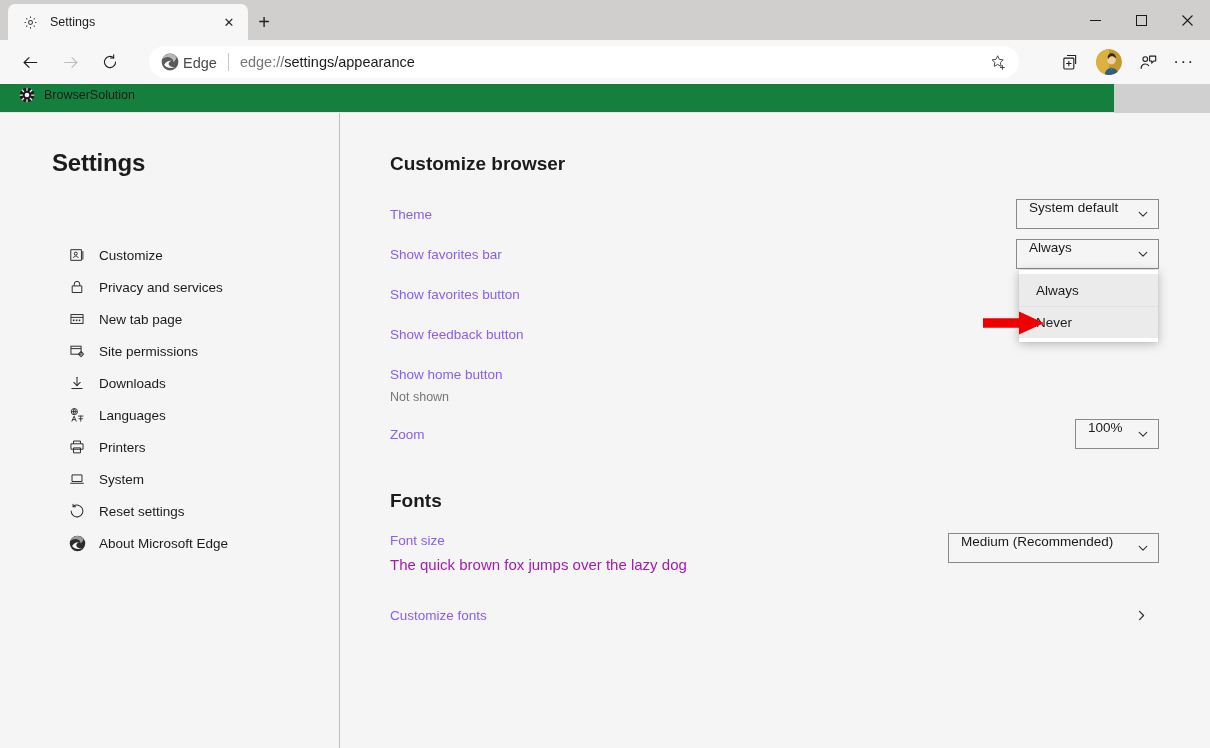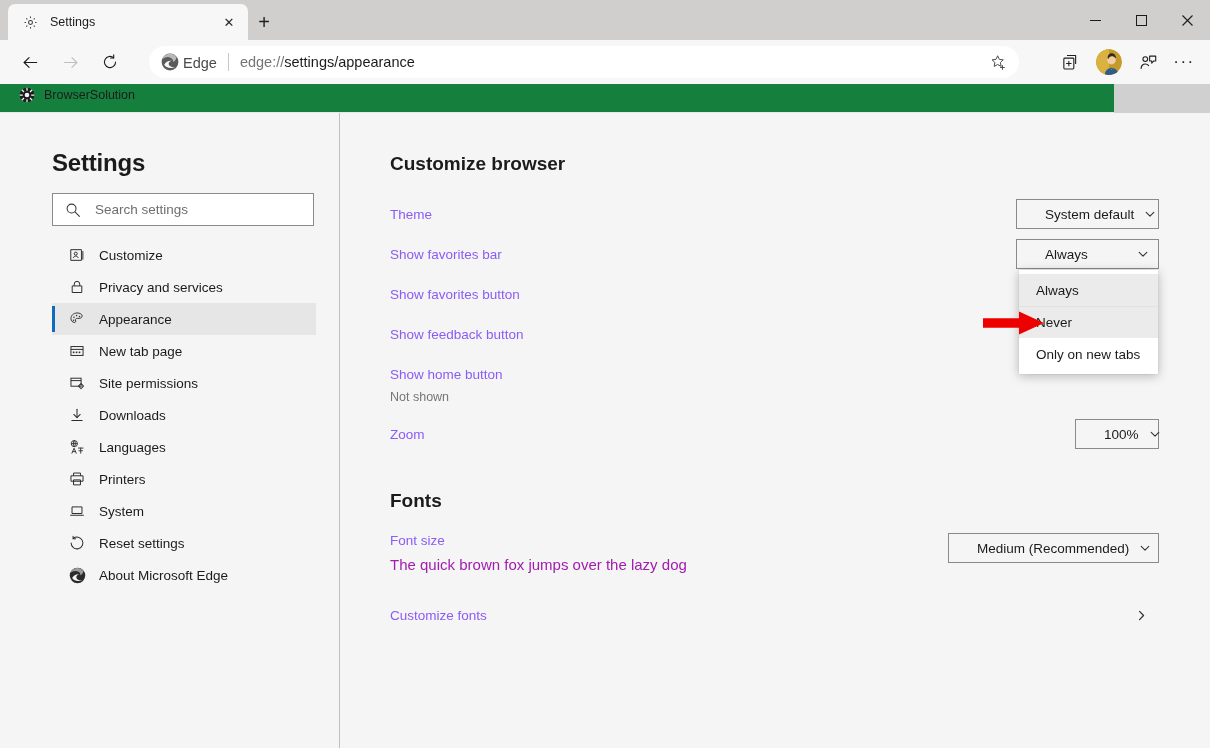--- a/index.html
+++ b/index.html
@@ -209,22 +209,22 @@
     position: absolute;
     font-size: 12.5px; color: #767676;
   }
   .row-sub.big { font-size: 15px; color: #a21caf; }
 
   .combo {
     position: absolute;
     height: 30px;
     border: 1px solid #8a8a8a;
     background: transparent;
-    display: flex; align-items: center; justify-content: space-between;
-    padding: 0 9px 0 28px;
+    display: flex; justify-content: space-between;
+    padding: 0 9px 0 12px;
   }
   .combo .cval {
     font-size: 13.5px; color: #1b1b1b; white-space: nowrap;
   }
   .combo .cchev {
     margin-left: 10px; display: flex; align-items: center; color: #333;
   }
 
   .chev-right {
     position: absolute;
@@ -373,29 +373,20 @@
       </svg>
       <span class="fav-label">BrowserSolution</span>
     </div>
   </div>
 
   <div class="page">
 
     <div class="sidebar">
       <div class="settings-title">Settings</div>
 
-      <div class="search-box">
-        <span class="mag">
-          <svg width="16" height="16" viewBox="0 0 18 18" fill="none" stroke="#3a3a3a" stroke-width="1.2" stroke-linecap="round">
-            <circle cx="7.4" cy="7.4" r="5"></circle>
-              <path d="M11.2 11.2l5 5"></path>
-          </svg>
-        </span>
-        <input type="text" placeholder="Search settings" style="">
-      </div>
 
       <div class="navlist">
 
         <div class="navrow">
           <span class="nav-ico">
             <svg width="16" height="16" viewBox="0 0 18 18" fill="none" stroke="#2b2b2b" stroke-width="1.1" stroke-linejoin="round">
               <rect x="2" y="3" width="12" height="12"></rect>
                 <path d="M15.6 4.6v9.6"></path>
               <circle cx="7.6" cy="7.5" r="1.7"></circle>
                 <path d="M4.9 12.4c.3-1.4 1.4-2.2 2.7-2.2s2.4.8 2.7 2.2"></path>
@@ -407,32 +398,20 @@
         <div class="navrow">
           <span class="nav-ico">
             <svg width="16" height="16" viewBox="0 0 18 18" fill="none" stroke="#2b2b2b" stroke-width="1.1" stroke-linejoin="round">
               <rect x="3.6" y="7.8" width="10.8" height="7.4"></rect>
               <path d="M5.9 7.8V5.7a3.1 3.1 0 0 1 6.2 0v2.1"></path>
             </svg>
           </span>
           <span class="nav-label">Privacy and services</span>
         </div>
 
-        <div class="navrow active">
-          <span class="nav-ico">
-            <svg width="16" height="16" viewBox="0 0 18 18" fill="none" stroke="#2b2b2b" stroke-width="1.05">
-              <path d="M9 2.2c-3.8 0-6.8 2.8-6.8 6.3 0 2.6 1.9 4.4 4 4.4.9 0 1.4-.5 1.4-1.2 0-.6-.4-1-.4-1.7 0-1 .9-1.7 2-1.7h2.2c2 0 3.4-1.2 3.4-2.8 0-1.9-2.5-3.3-5.8-3.3z"></path>
-              <circle cx="5.6" cy="7" r="0.85" fill="#2b2b2b" stroke="none"></circle>
-              <circle cx="8.5" cy="5.1" r="0.85" fill="#2b2b2b" stroke="none"></circle>
-              <circle cx="11.8" cy="6.3" r="0.85" fill="#2b2b2b" stroke="none"></circle>
-              <circle cx="5.1" cy="10.3" r="0.85" fill="#2b2b2b" stroke="none"></circle>
-            </svg>
-          </span>
-          <span class="nav-label">Appearance</span>
-        </div>
 
 
         <div class="navrow">
           <span class="nav-ico">
             <svg width="16" height="16" viewBox="0 0 18 18" fill="none" stroke="#2b2b2b" stroke-width="1.1">
               <rect x="2.2" y="4" width="13.6" height="10"></rect>
               <path d="M2.2 7.2h13.6"></path>
               <rect x="4.3" y="9.6" width="1.8" height="1.8" fill="#2b2b2b" stroke="none"></rect>
               <rect x="7.6" y="9.6" width="1.8" height="1.8" fill="#2b2b2b" stroke="none"></rect>
               <rect x="10.9" y="9.6" width="1.8" height="1.8" fill="#2b2b2b" stroke="none"></rect>
@@ -586,21 +565,20 @@
           </svg>
       </div>
 
     </div>
 
   </div>
 
   <div class="popup">
     <div class="popup-opt hl">Always</div>
     <div class="popup-opt hl second">Never</div>
-    <div class="popup-opt">Only on new tabs</div>
   </div>
 
   <div class="arrow">
     <svg width="62" height="26" viewBox="0 0 62 26">
       <path d="M0 8.3h36V1.5L61 13 36 24.5v-6.8H0z" fill="#ee0000"></path>
     </svg>
   </div>
 
 </div>
 

